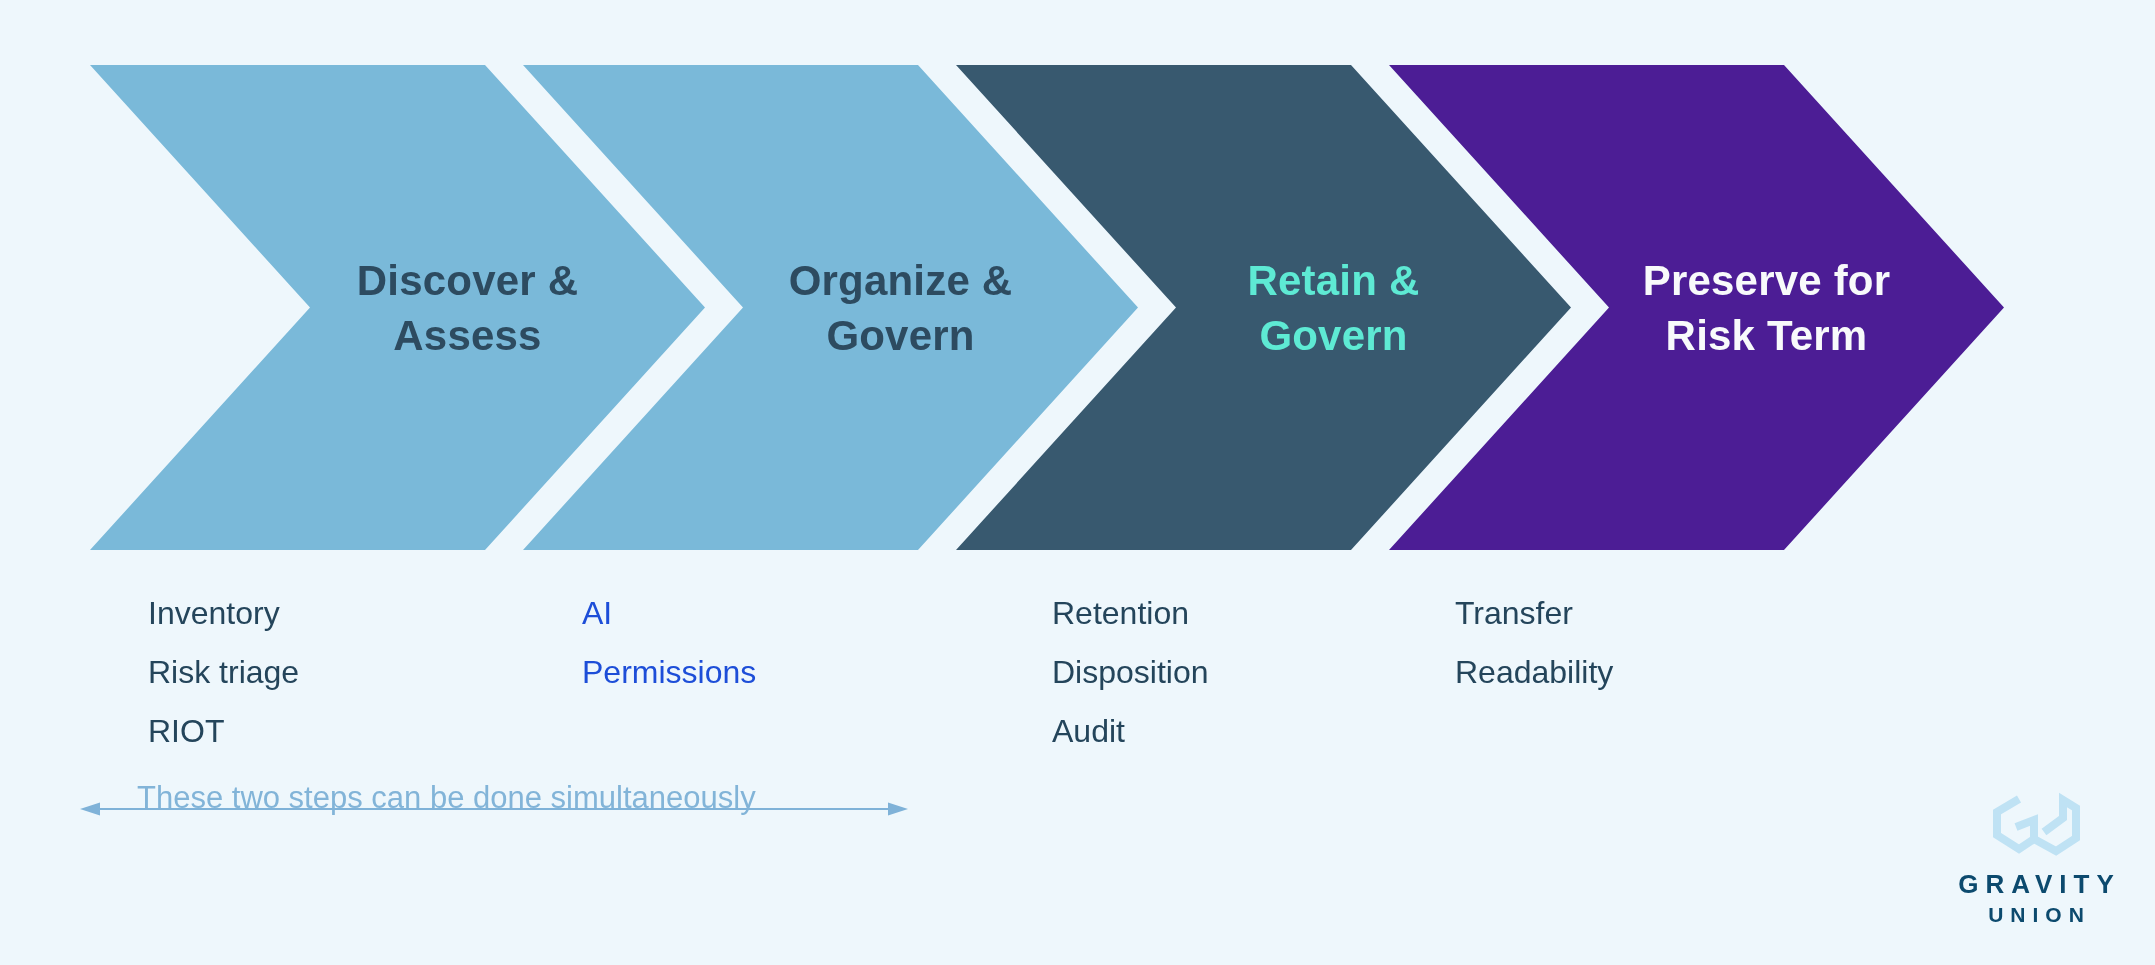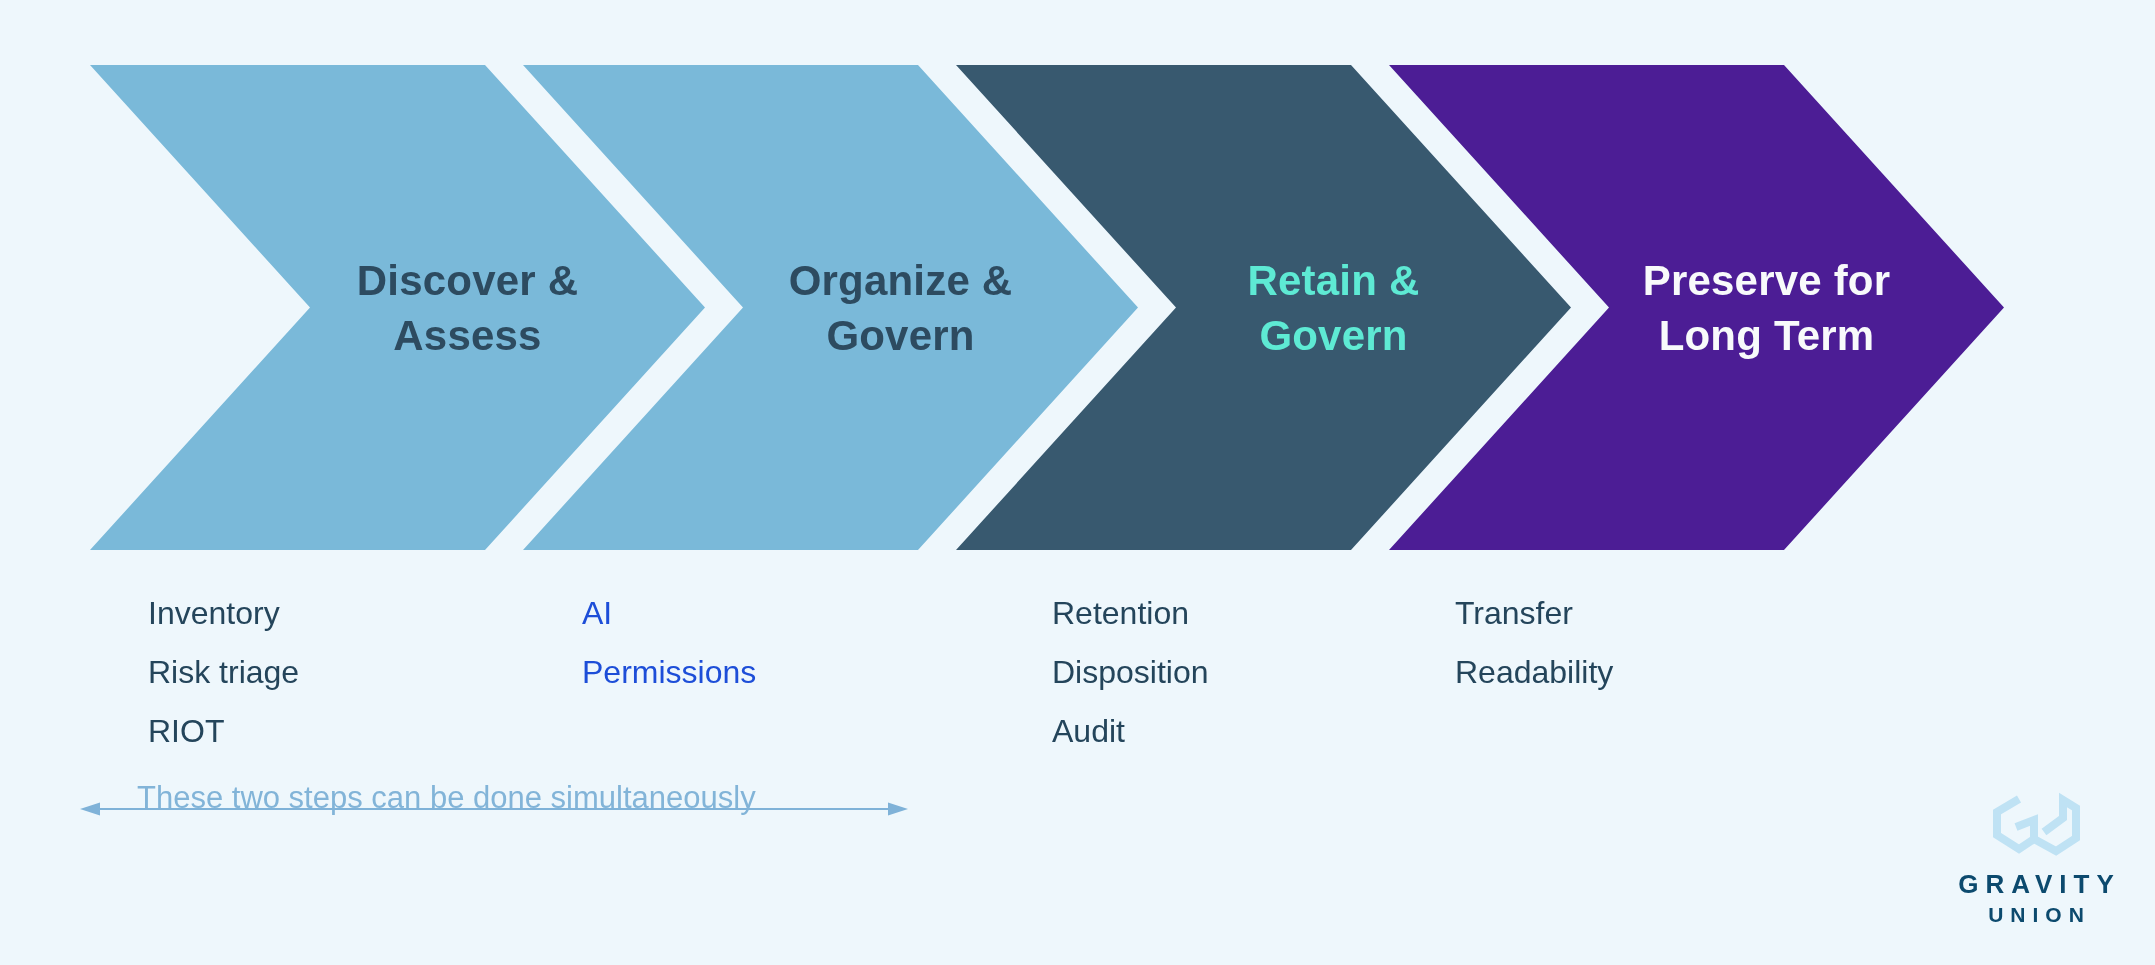--- a/index.html
+++ b/index.html
@@ -79,21 +79,21 @@
   <div class="chevron chevron-3" style="background: rgb(56, 89, 111); color: #5eead4;">
     <div class="chevron-label">
       <span>Retain &amp;</span>
       <span>Govern</span>
     </div>
   </div>
 
   <div class="chevron chevron-4" style="background: #4c1d95; color: rgb(248, 250, 251);">
     <div class="chevron-label">
       <span>Preserve for</span>
-      <span>Long Term</span>
+      <span>Risk Term</span>
     </div>
   </div>
 
   <div class="step-list list-1" style="color: rgb(36, 69, 91);">
     <div>Inventory</div>
     <div>Risk triage</div>
     <div>RIOT</div>
   </div>
 
   <div class="step-list list-2" style="color: #1d4ed8;">

